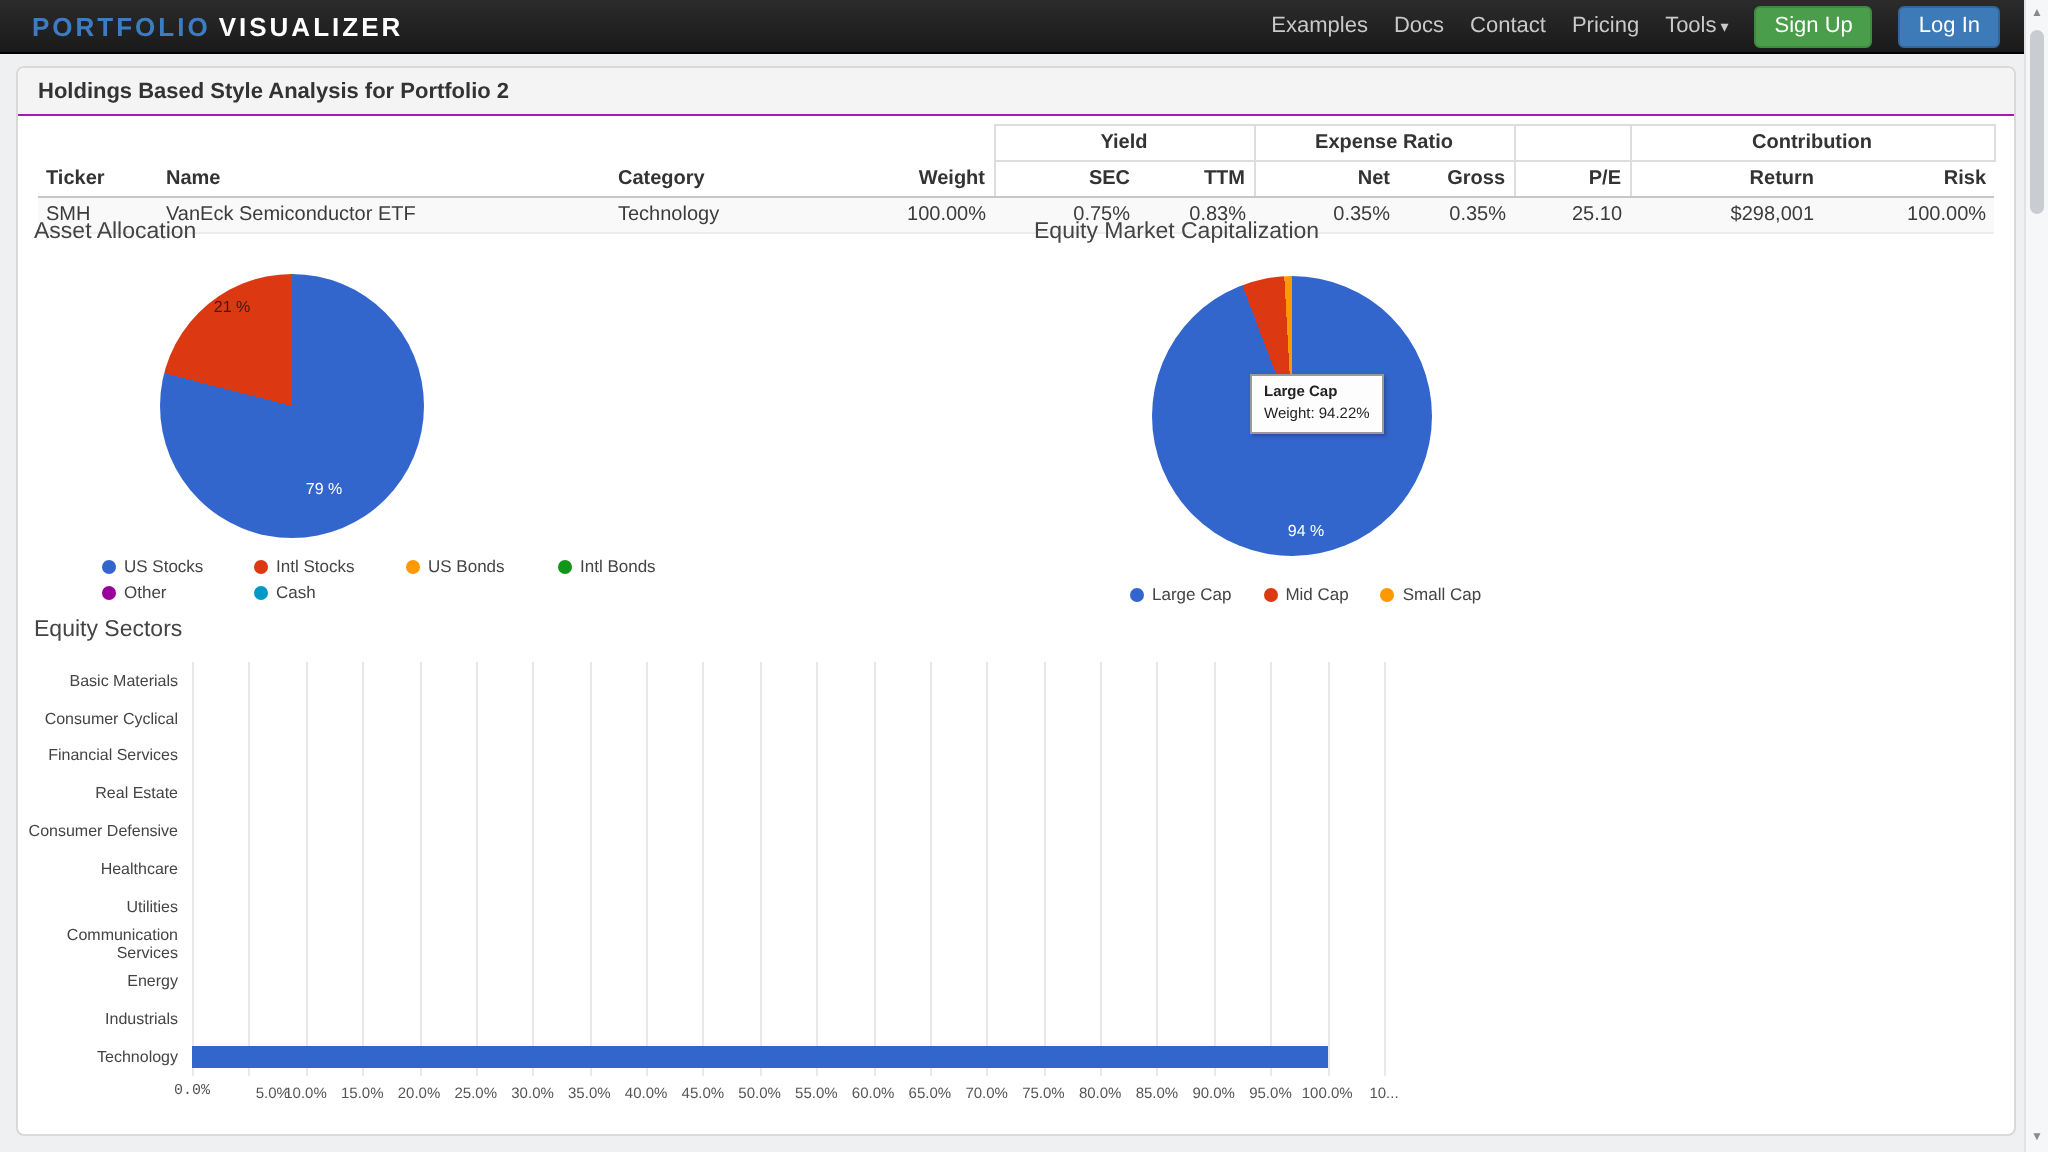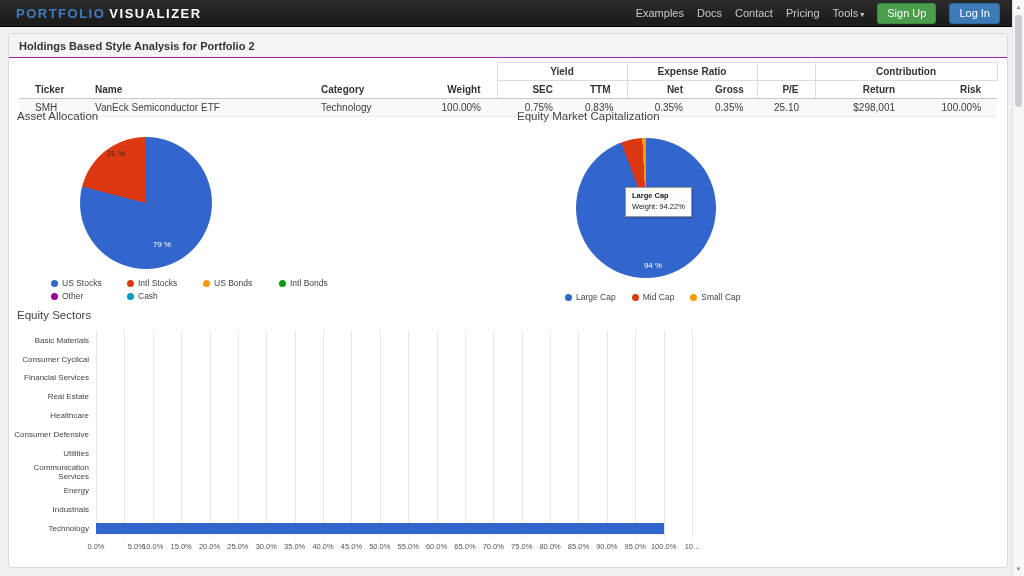--- a/index.html
+++ b/index.html
@@ -43,21 +43,21 @@
     display:flex; align-items:center; padding:0 10px;
     font-size:11px; font-weight:bold; color:#333;
   }
 
   
   table.holdings {
     position:absolute; left:10px; top:28px; width:978px;
     border-collapse:collapse; table-layout:fixed;
     font-size:10px; color:#333;
   }
-  table.holdings th, table.holdings td { padding:3px 16px; overflow:hidden; white-space:nowrap; }
+  table.holdings th, table.holdings td { padding:3px 4px; overflow:hidden; white-space:nowrap; }
   table.holdings thead th { font-weight:bold; text-align:left; }
   table.holdings .num { text-align:right; }
   .g-cell {
     text-align:center !important; font-weight:bold;
     border-top:1px solid #ddd; border-bottom:1px solid #ddd; border-left:1px solid #ddd;
   }
   .g-cell:last-child { border-right:1px solid #ddd; }
   .col-h { border-bottom:1px solid #c7c7c7; }
   .col-h.sep { border-left:1px solid #ddd; }
   table.holdings tbody td { background:#f9f9f9; border-bottom:1px solid #ececec; color:#3c3c3c; }
@@ -281,25 +281,25 @@
       </div>
       <div class="bc-row">
         <div class="bc-label">Financial Services</div>
         <div class="bc-track"></div>
       </div>
       <div class="bc-row">
         <div class="bc-label">Real Estate</div>
         <div class="bc-track"></div>
       </div>
       <div class="bc-row">
+        <div class="bc-label">Consumer Defensive</div>
+        <div class="bc-track"></div>
+      </div>
+      <div class="bc-row">
         <div class="bc-label">Healthcare</div>
-        <div class="bc-track"></div>
-      </div>
-      <div class="bc-row">
-        <div class="bc-label">Consumer Defensive</div>
         <div class="bc-track"></div>
       </div>
       <div class="bc-row">
         <div class="bc-label">Utilities</div>
         <div class="bc-track"></div>
       </div>
       <div class="bc-row">
         <div class="bc-label">Communication Services</div>
         <div class="bc-track"></div>
       </div>
@@ -312,21 +312,21 @@
         <div class="bc-track"></div>
       </div>
       <div class="bc-row">
         <div class="bc-label">Technology</div>
         <div class="bc-track">
           <div class="bc-bar" style="width: 95.2381%; background: rgb(51, 102, 204);"></div>
         </div>
       </div>
     </div>
   <div class="bc-ticks">
-      <span class="bc-tick" style="left: 0%;">0.0%</span>
+      <span class="bc-tick" style="left: 0%; font-family: Liberation Mono, monospace;">0.0%</span>
       <span class="bc-tick" style="left: 4.7619%; padding-left: 24px;">5.0%</span>
       <span class="bc-tick" style="left: 9.52381%;">10.0%</span>
       <span class="bc-tick" style="left: 14.2857%;">15.0%</span>
       <span class="bc-tick" style="left: 19.0476%;">20.0%</span>
       <span class="bc-tick" style="left: 23.8095%;">25.0%</span>
       <span class="bc-tick" style="left: 28.5714%;">30.0%</span>
       <span class="bc-tick" style="left: 33.3333%;">35.0%</span>
       <span class="bc-tick" style="left: 38.0952%;">40.0%</span>
       <span class="bc-tick" style="left: 42.8571%;">45.0%</span>
       <span class="bc-tick" style="left: 47.619%;">50.0%</span>

